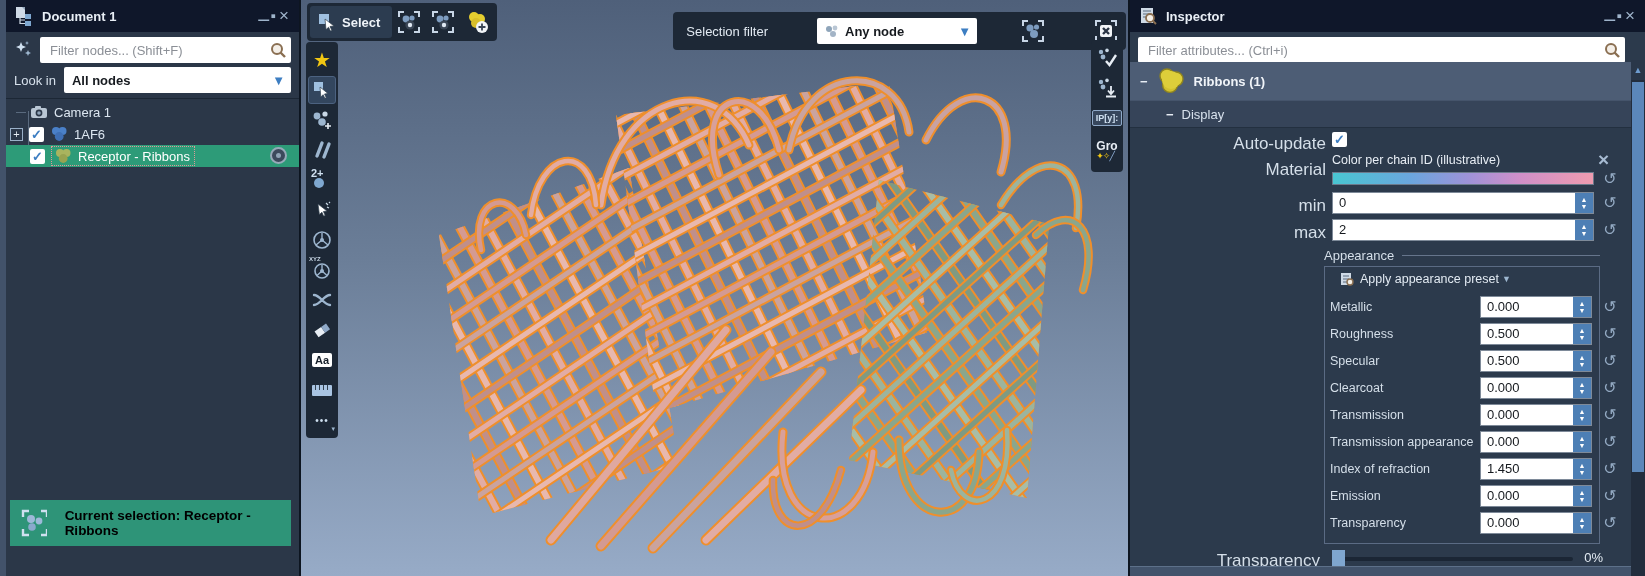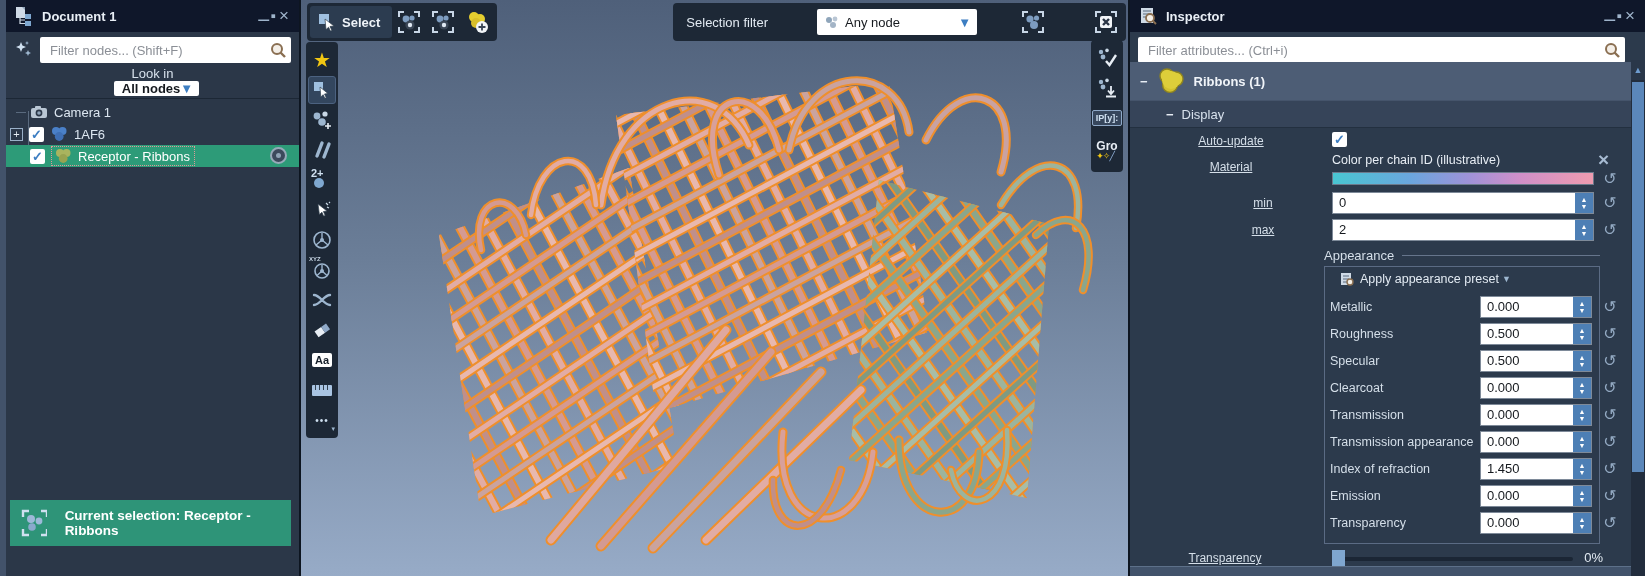--- a/index.html
+++ b/index.html
@@ -14,72 +14,72 @@
   
   #doc-panel { left:0; top:0; width:301px; height:576px; background:#2b3748; border-right:2px solid #0d1520; }
   #doc-edge { left:0; top:0; width:6px; height:576px; background:#42526a; }
   .titlebar { display:flex; align-items:center; height:32px; background:#0f172a; padding:0 6px 0 8px; }
   .titlebar .tname { font-weight:bold; color:#e8eef5; margin-left:8px; flex:1; }
   .winbtn { color:#9fb4cb; font-size:15px; width:18px; text-align:center; cursor:default; }
   .searchrow { display:flex; align-items:center; height:32px; padding:0 8px 0 6px; margin-top:2px; }
   .searchbox { flex:1; background:#fff; border-radius:2px; height:26px; display:flex; align-items:center; padding:0 4px 0 8px; position:relative; }
   .searchbox input { border:none; outline:none; flex:1; font-family:"Liberation Sans",sans-serif; font-size:13px; color:#c2410c; background:transparent; }
   .searchbox input::placeholder { color:#8b8f96; }
-  .lookin-row { display:flex; align-items:center; height:28px; padding:0 8px 0 8px;flex-direction:column; }
+  .lookin-row { display:flex; align-items:center; height:28px; padding:0 8px 0 8px; }
   .combo { flex:1; background:#fff; height:26px; border-radius:2px; display:flex; align-items:center; padding:0 6px 0 8px; color:#15191e; margin-left:8px; }
   .combo .cval { flex:1; font-weight:bold; }
   .combo .arr { color:#3d7ec2; font-size:13px; }
   .divider { height:1px; background:#1c2735; margin-top:4px; }
   .tree { margin-top:2px; position:relative; }
   .trow { display:flex; align-items:center; height:22px; position:relative; padding-left:10px; }
   .trow .tlabel { margin-left:6px; color:#dce6f0; }
   .trow.sel { background:#2d9b78; }
   .trow.sel .tlabel { color:#fff; }
   .guide { position:absolute; left:22px; top:0; width:1px; background:#5a6a7e; }
   .stub { width:10px; height:1px; background:#5a6a7e; margin-right:4px; }
   .expander { width:13px; height:13px; border:1px solid #9ab0c8; color:#e8eef5; font-size:11px; line-height:11px; text-align:center; margin-right:6px; background:#2b3748; }
   .cbox { width:15px; height:15px; background:#fff; border-radius:2px; color:#3d7ec2; font-weight:bold; font-size:13px; line-height:15px; text-align:center; margin-right:6px; }
   .sel-outline { display:flex; align-items:center; border:1px dotted #d99; padding:1px 4px 1px 2px; }
   .target-ic { position:absolute; right:12px; top:2px; width:17px; height:17px; border-radius:50%; background:#3c4a5c; border:2px solid #97aab9; }
   .target-ic::after { content:""; position:absolute; left:4px; top:4px; width:5px; height:5px; border-radius:50%; background:#8fa3b5; }
   #sel-banner { left:10px; top:500px; width:281px; height:46px; background:#2e9478; display:flex; align-items:center; padding:0 10px; }
-  #sel-banner .btxt { font-weight:bold; color:#ffffff; margin-left:18px; font-size:13.5px; }
+  #sel-banner .btxt { font-weight:bold; color:#000000; margin-left:18px; font-size:13.5px; }
 
   
   #viewport { left:301px; top:0; width:827px; height:576px; background:linear-gradient(#4f607a 0%, #6b7e98 45%, #97abc7 100%); }
   #structure { position:absolute; left:0; top:0; pointer-events:none; }
   .toolgroup { position:absolute; background:#1d2836; border-radius:4px; display:flex; align-items:center; padding:3px; }
   .tbtn { width:34px; height:32px; border-radius:3px; display:flex; align-items:center; justify-content:center; }
   #select-btn { display:flex; align-items:center; background:#2c3c50; border-radius:3px; height:32px; padding:0 12px 0 8px; }
   #select-btn .slabel { font-weight:bold; color:#eef3f8; margin-left:6px; }
-  #filtergroup { right:2px; top:3px;gap:39px; }
+  #filtergroup { right:2px; top:12px;gap:39px; }
   #filtergroup .flabel { color:#e2eaf2; margin:0 10px; }
   #filtergroup .combo { width:160px; margin:0; }
-  #filtergroup .combo .cval { font-weight:normal; }
+  #filtergroup .combo .cval { font-weight:bold; }
   .vcol { position:absolute; background:#1d2836; border-radius:4px; display:flex; flex-direction:column; align-items:center; padding:3px 2px; }
   .vtool { width:28px; height:28px; margin:1px 0; border-radius:3px; display:flex; align-items:center; justify-content:center; position:relative; color:#9db6cf; }
   .vtool.pressed { background:#33465e; border:1px solid #4c6280; }
   .star-g { color:#f2c713; font-size:20px; }
   .glyphtxt { font-size:11px; color:#cfe0f0; font-weight:bold; }
   .aa-box { background:#fff; color:#17202b; border-radius:2px; font-size:11px; font-weight:bold; padding:1px 3px; }
   .ruler-g { width:20px; height:11px; background:#a9c4e2; border-radius:1px; position:relative; overflow:hidden; }
   .ruler-g i { position:absolute; top:0; width:1px; height:5px; background:#31404f; }
   .dots-g { color:#cfe0f0; font-size:10px; letter-spacing:1px; }
   .mini-arr { position:absolute; right:1px; bottom:1px; font-size:7px; color:#9db6cf; }
   .ip-btn { border:1px solid #8fa9c8; background:#36465c; color:#cfe0f0; font-size:9px; font-weight:bold; padding:2px 3px; border-radius:2px; }
   .gro-txt { font-size:12px; font-weight:bold; color:#e8eef5; line-height:10px; text-align:center; }
   .wand { font-size:9px; color:#f2c713; letter-spacing:-1px; }
 
   
   #inspector { left:1128px; top:0; width:517px; height:576px; background:#2c3a4c; border-left:2px solid #0d1520; }
   #insp-header { left:0; top:62px; width:503px; height:38px; background:#4d5d75; display:flex; align-items:center; padding:0 10px; }
   #insp-header .hname { font-weight:bold; color:#f0f4f9; margin-left:8px; }
   .collapse-m { color:#e8eef5; font-weight:bold; margin-right:8px; }
   #display-hdr { left:0; top:100px; width:503px; height:28px; background:#364459; display:flex; align-items:center; padding:0 10px 0 36px; border-top:1px solid #45546b; border-bottom:1px solid #233040; }
-  .ins-label { position:absolute; width:190px; text-align:center; color:#d5dfe9; font-size:12px;text-decoration:underline; }
+  .ins-label { position:absolute; width:190px; text-align:right; color:#d5dfe9; font-size:17px; }
   .spinfield { position:absolute; background:#fff; height:22px; display:flex; align-items:stretch; border:1px solid #7e8a99; }
   .spin-val { flex:1; color:#15191e; font-size:13px; line-height:20px; padding-left:6px; }
   .spinner { width:18px; background:#4d7fb5; display:flex; flex-direction:column; align-items:center; justify-content:center; }
   .spinner span { color:#fff; font-size:7px; line-height:7px; }
   .reset { position:absolute; width:20px; height:20px; color:#93a9c2; font-size:16px; text-align:center; line-height:20px; }
   .xclear { position:absolute; color:#a7bbd2; font-size:19px; font-weight:bold; line-height:16px; }
   #gradbar { position:absolute; height:13px; background:linear-gradient(90deg,#49c6d2 0%,#6ba6de 30%,#9e92d8 52%,#d08fc8 72%,#ef9cb0 100%); border:1px solid #6c7a8c; }
   #appear-label-row { position:absolute; display:flex; align-items:center; color:#d5dfe9; }
   #appear-label-row .hline { height:1px; background:#6a7避a90; background:#66758c; flex:1; margin-left:8px; }
   #appear-box { position:absolute; border:1px solid #5b6b84; }

